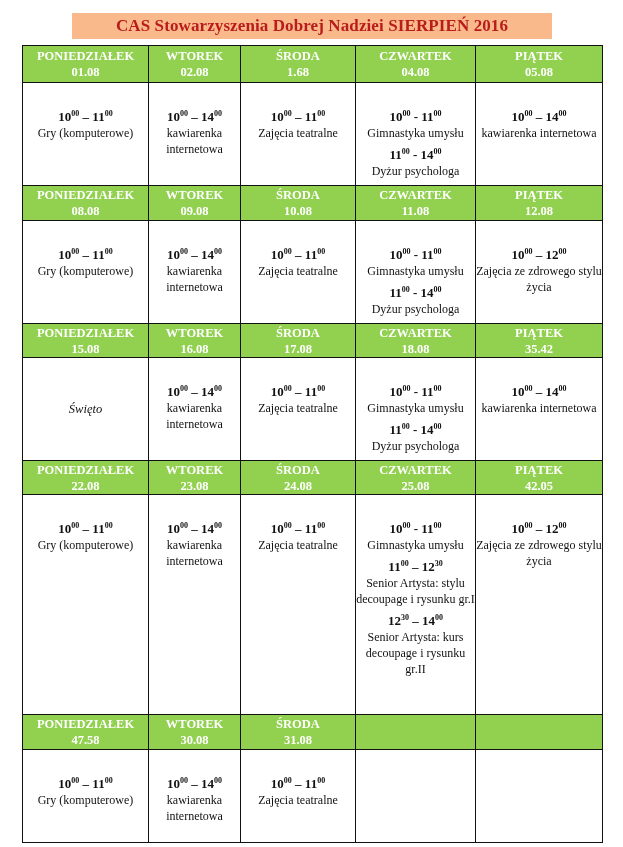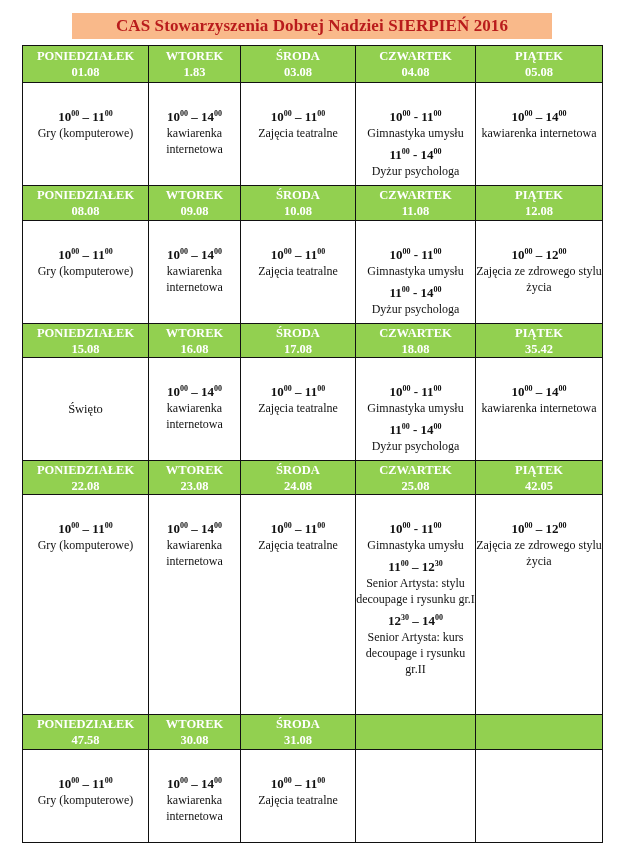--- a/index.html
+++ b/index.html
@@ -7,21 +7,21 @@
   .title{position:absolute;left:72px;top:13px;width:480px;height:26px;background:#f9b98a;color:#b91c1c;font-weight:bold;font-size:17px;text-align:center;line-height:26px;letter-spacing:0.1px;}
   table{position:absolute;left:22px;top:45px;border-collapse:collapse;table-layout:fixed;width:580px;}
   td{border:1.3px solid #111;text-align:center;vertical-align:top;padding:0;}
   tr.hdr td{background:#92d050;color:#fff;font-weight:bold;font-size:12.5px;line-height:16px;vertical-align:middle;}
   tr.hdr td .d{display:block;}
   .cell{font-size:12px;line-height:16px;padding-top:26px;}
   .time{font-weight:bold;font-size:13px;}
   .time sup{font-size:8px;vertical-align:5px;line-height:0;}
   .act{display:block;}
   .ev{margin-bottom:6px;}
-  .center-mid{vertical-align:middle;}
+  .center-mid{vertical-align:middle;font-style:italic;}
 </style>
 </head>
 <body>
 
 <div class="title">CAS Stowarzyszenia Dobrej Nadziei SIERPIEŃ 2016</div>
 
 <table>
   <colgroup>
     <col style="width:126px">
       <col style="width:92px">
@@ -30,25 +30,25 @@
       <col style="width:127px">
   </colgroup>
   <tbody id="tbody">
       <tr class="hdr" style="height: 37px;">
         <td>
           <span class="d">PONIEDZIAŁEK</span>
           <span class="d">01.08</span>
         </td>
         <td>
           <span class="d">WTOREK</span>
-          <span class="d">1.83</span>
-        </td>
-        <td>
-          <span class="d">ŚRODA</span>
-          <span class="d">03.08</span>
+          <span class="d">02.08</span>
+        </td>
+        <td>
+          <span class="d">ŚRODA</span>
+          <span class="d">1.68</span>
         </td>
         <td>
           <span class="d">CZWARTEK</span>
           <span class="d">04.08</span>
         </td>
         <td>
           <span class="d">PIĄTEK</span>
           <span class="d">05.08</span>
         </td>
       </tr>

